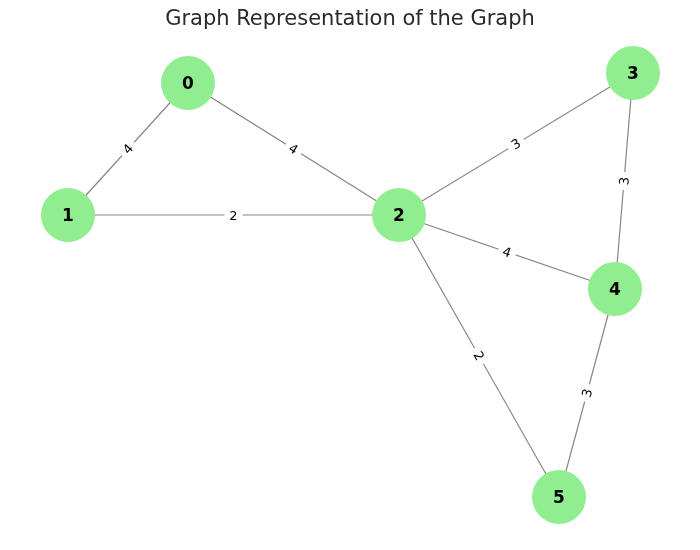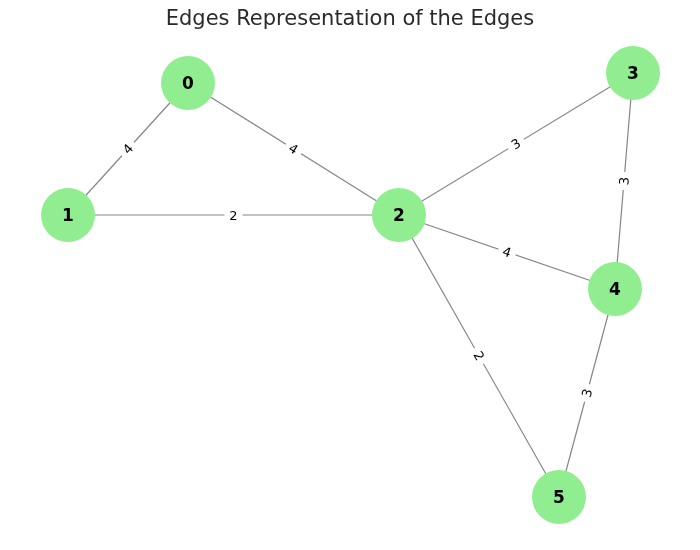--- a/index.html
+++ b/index.html
@@ -30,21 +30,21 @@
     top: 0;
     left: 0;
     z-index: 1;
   }
   svg text { user-select: none; }
 </style>
 </head>
 <body>
 
 <div class="figure">
-  <div class="chart-title">Edges Representation of the Edges</div>
+  <div class="chart-title">Graph Representation of the Graph</div>
   <svg class="graph-canvas" id="graph-svg" width="700" height="550" viewBox="0 0 700 550">
       <line x1="188" y1="83" x2="68" y2="215" stroke="#868686" stroke-width="1.2"></line>
       <line x1="188" y1="83" x2="399" y2="215" stroke="#868686" stroke-width="1.2"></line>
       <line x1="68" y1="215" x2="399" y2="215" stroke="#868686" stroke-width="1.2"></line>
       <line x1="399" y1="215" x2="633" y2="73" stroke="#868686" stroke-width="1.2"></line>
       <line x1="399" y1="215" x2="615" y2="289" stroke="#868686" stroke-width="1.2"></line>
       <line x1="399" y1="215" x2="559" y2="497" stroke="#868686" stroke-width="1.2"></line>
       <line x1="633" y1="73" x2="615" y2="289" stroke="#868686" stroke-width="1.2"></line>
       <line x1="615" y1="289" x2="559" y2="497" stroke="#868686" stroke-width="1.2"></line>
       <g transform="translate(128,149) rotate(-47.7)">

